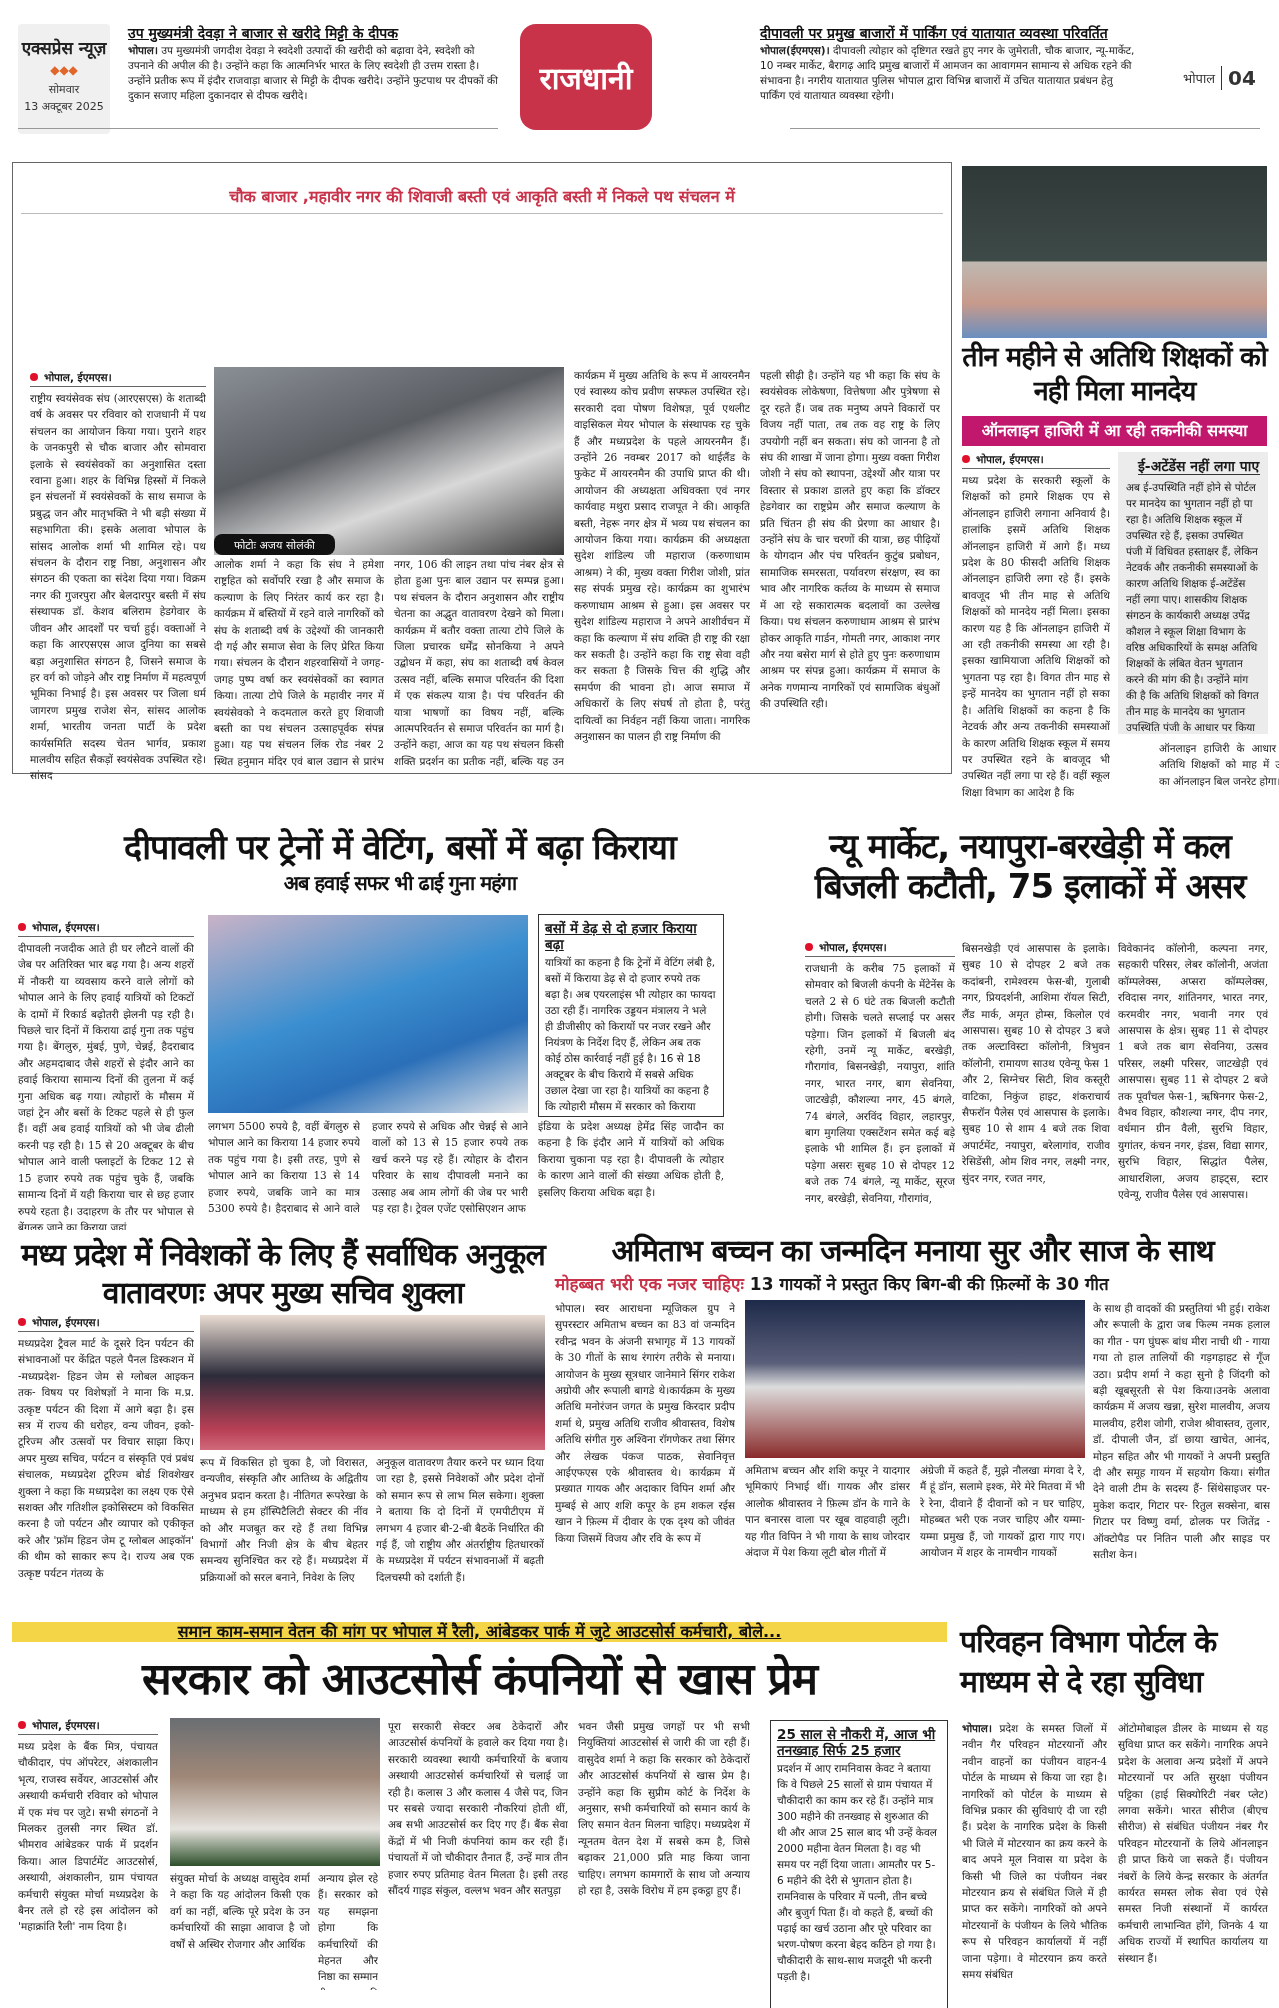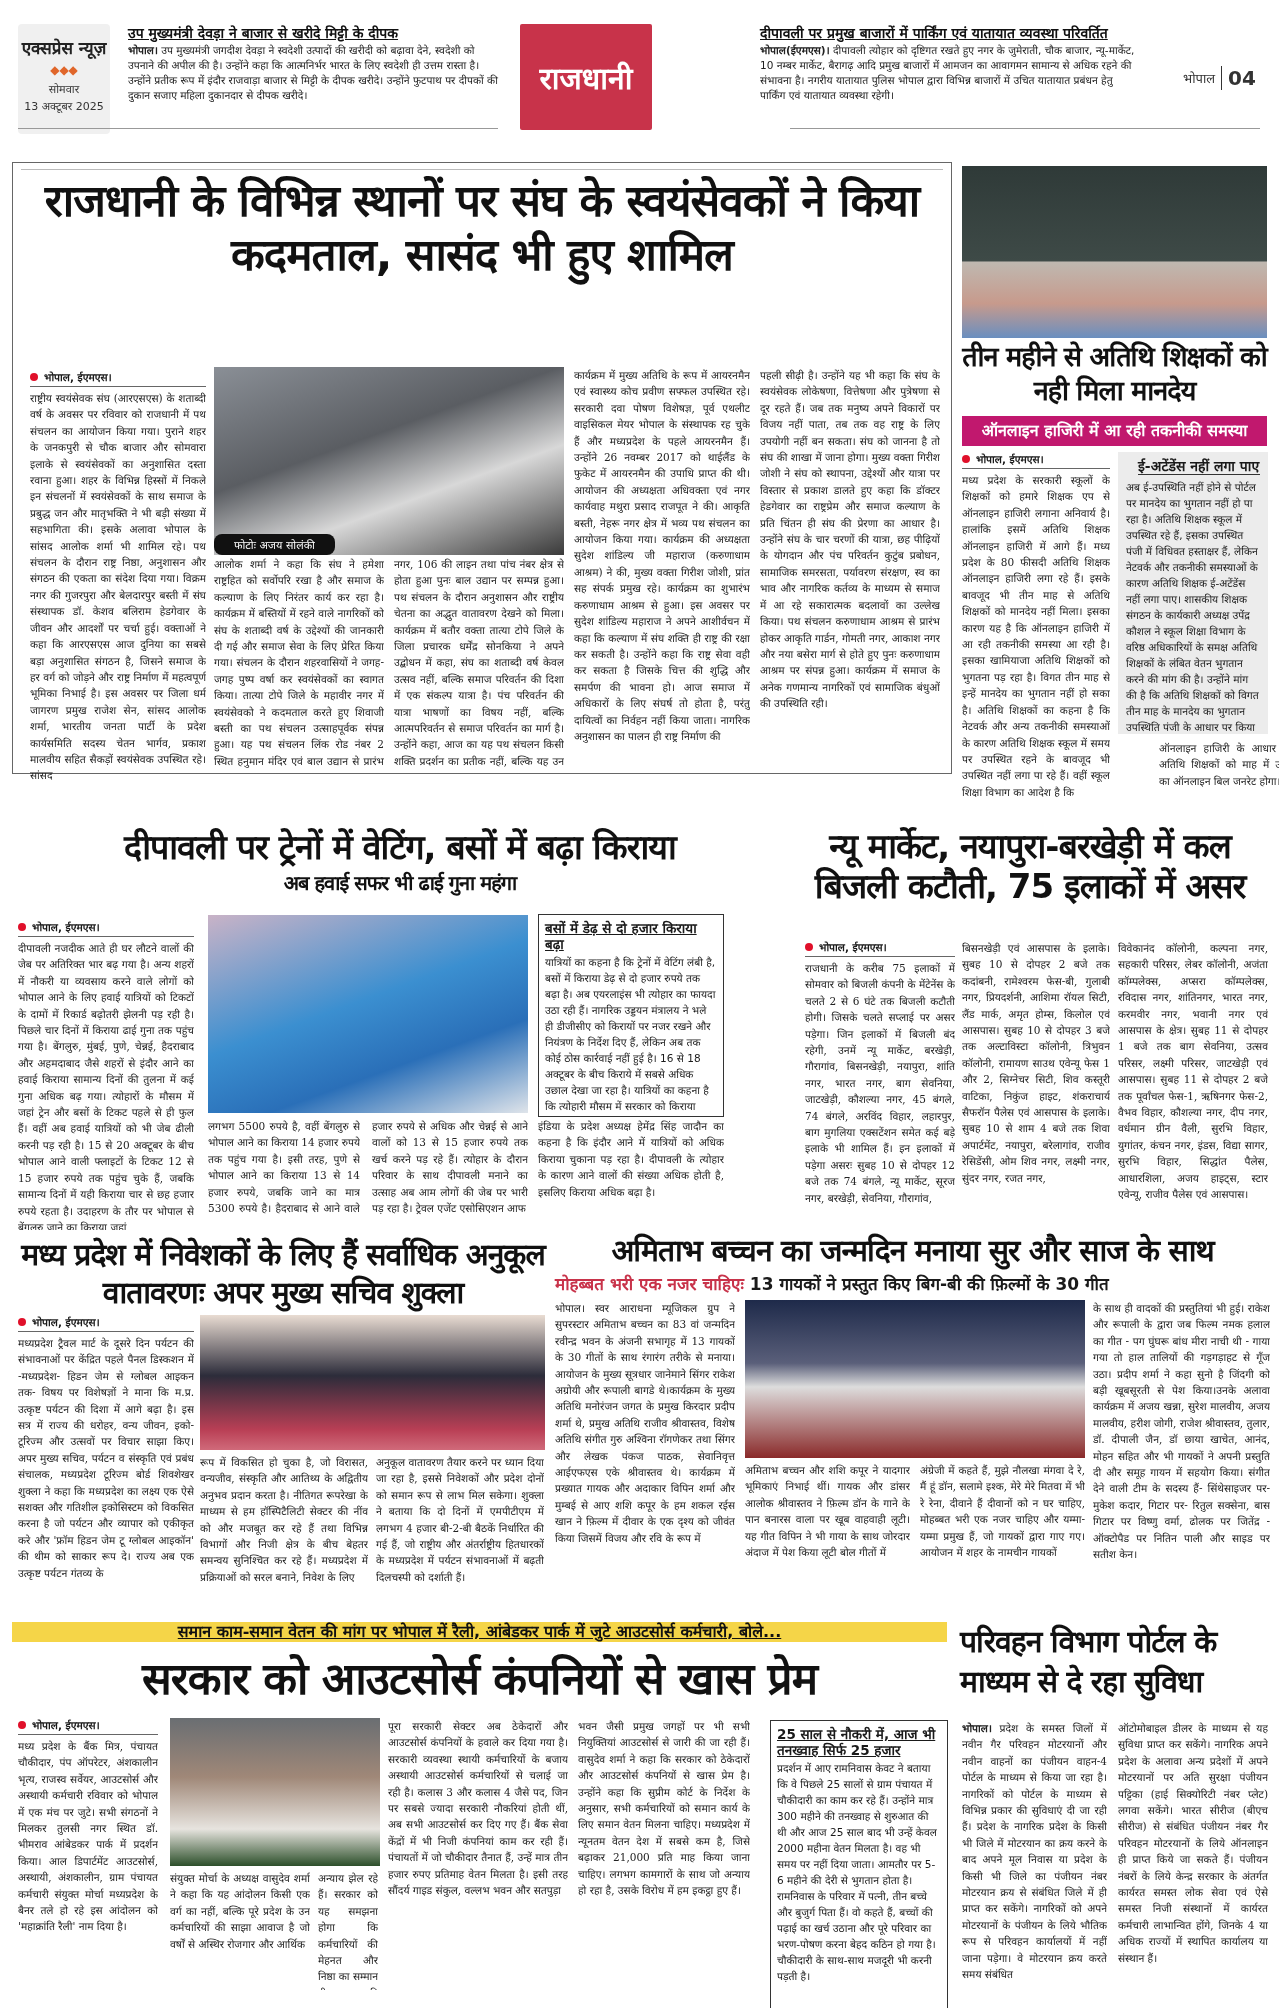--- a/index.html
+++ b/index.html
@@ -6,21 +6,21 @@
 body{width:1279px;height:2008px;background:#fff;font-family:"DejaVu Sans",sans-serif;color:#1a1a1a;position:relative;overflow:hidden;}
 .abs{position:absolute;}
 .masthead-box{left:18px;top:24px;width:92px;height:110px;background:#f0f0f0;border-radius:4px;text-align:center;padding-top:12px;}
 .masthead-box .brand{font-size:17px;font-weight:bold;color:#222;}
 .masthead-box .dots{color:#e0662a;font-size:12px;margin:4px 0;}
 .masthead-box .day{font-size:11px;color:#333;}
 .masthead-box .date{font-size:11px;color:#333;margin-top:2px;}
 .brief{font-size:10.5px;line-height:15px;color:#222;}
 .brief h3{font-size:14px;font-weight:bold;text-decoration:underline;margin-bottom:2px;color:#111;}
 .brief b{font-weight:bold;}
-.section-tag{left:520px;top:24px;width:132px;height:106px;background:#c8334a;border-radius:2px;color:#fff;font-size:30px;font-weight:bold;display:flex;align-items:center;justify-content:center;}
+.section-tag{left:520px;top:24px;width:132px;height:106px;background:#c8334a;border-radius:16px;color:#fff;font-size:30px;font-weight:bold;display:flex;align-items:center;justify-content:center;}
 .pagenum{left:1183px;top:66px;font-size:13px;color:#333;display:flex;align-items:center;gap:6px;}
 .pagenum .num{font-size:20px;font-weight:bold;border-left:1px solid #333;padding-left:6px;}
 .rule{height:1px;background:#999;}
 .boxed{border:1px solid #666;}
 .kicker{font-size:16px;color:#c8334a;font-weight:bold;text-align:center;}
 .headline{font-weight:bold;color:#111;text-align:center;letter-spacing:-1px;}
 .body{font-family:"DejaVu Serif",serif;font-size:10.5px;line-height:16.4px;text-align:justify;color:#222;}
 .dateline{font-size:10.5px;font-weight:bold;border-bottom:1px solid #666;padding-bottom:2px;margin-bottom:3px;}
 .dateline .dot{display:inline-block;width:8px;height:8px;border-radius:50%;background:#e0102a;margin-right:6px;}
 .photo{background:#777;position:absolute;overflow:hidden;}
@@ -61,22 +61,22 @@
   <h3>दीपावली पर प्रमुख बाजारों में पार्किंग एवं यातायात व्यवस्था परिवर्तित</h3>
   <p><b>भोपाल(ईएमएस)।</b> <span>दीपावली त्योहार को दृष्टिगत रखते हुए नगर के जुमेराती, चौक बाजार, न्यू-मार्केट, 10 नम्बर मार्केट, बैरागढ़ आदि प्रमुख बाजारों में आमजन का आवागमन सामान्य से अधिक रहने की संभावना है। नगरीय यातायात पुलिस भोपाल द्वारा विभिन्न बाजारों में उचित यातायात प्रबंधन हेतु पार्किंग एवं यातायात व्यवस्था रहेगी।</span></p>
 </div>
 <div class="abs pagenum">
   <span>भोपाल</span>
   <span class="num">04</span>
 </div>
 <div class="abs rule" style="left:790px;top:128px;width:470px;"></div>
 
 <div class="abs boxed" style="left:12px;top:162px;width:940px;height:612px;">
+  <div class="kicker" style="margin-top:22px;">चौक बाजार ,महावीर नगर की शिवाजी बस्ती एवं आकृति बस्ती में निकले पथ संचलन में</div>
   <div class="rule" style="margin:6px 8px 0 8px;background:#bbb;"></div>
-  <div class="headline" style="font-size:44px;line-height:54px;margin-top:4px;padding:0 20px;">राजधानी के विभिन्न स्थानों पर संघ के स्वयंसेवकों ने किया कदमताल, सासंद भी हुए शामिल</div>
 </div>
 
 <div class="abs" style="left:30px;top:370px;width:176px;">
   <div class="dateline"><span class="dot"></span><span>भोपाल, ईएमएस।</span></div>
   <div class="body" style="height:400px;overflow:hidden;">राष्ट्रीय स्वयंसेवक संघ (आरएसएस) के शताब्दी वर्ष के अवसर पर रविवार को राजधानी में पथ संचलन का आयोजन किया गया। पुराने शहर के जनकपुरी से चौक बाजार और सोमवारा इलाके से स्वयंसेवकों का अनुशासित दस्ता रवाना हुआ। शहर के विभिन्न हिस्सों में निकले इन संचलनों में स्वयंसेवकों के साथ समाज के प्रबुद्ध जन और मातृभक्ति ने भी बड़ी संख्या में सहभागिता की। इसके अलावा भोपाल के सांसद आलोक शर्मा भी शामिल रहे। पथ संचलन के दौरान राष्ट्र निष्ठा, अनुशासन और संगठन की एकता का संदेश दिया गया। विक्रम नगर की गुजरपुरा और बेलदारपुर बस्ती में संघ संस्थापक डॉ. केशव बलिराम हेडगेवार के जीवन और आदर्शों पर चर्चा हुई। वक्ताओं ने कहा कि आरएसएस आज दुनिया का सबसे बड़ा अनुशासित संगठन है, जिसने समाज के हर वर्ग को जोड़ने और राष्ट्र निर्माण में महत्वपूर्ण भूमिका निभाई है। इस अवसर पर जिला धर्म जागरण प्रमुख राजेश सेन, सांसद आलोक शर्मा, भारतीय जनता पार्टी के प्रदेश कार्यसमिति सदस्य चेतन भार्गव, प्रकाश मालवीय सहित सैकड़ों स्वयंसेवक उपस्थित रहे। सांसद</div>
 </div>
 
 <div class="photo photo-rss" style="left:214px;top:367px;width:350px;height:188px;">
   <div class="caption">फोटोः अजय सोलंकी</div>
 </div>

